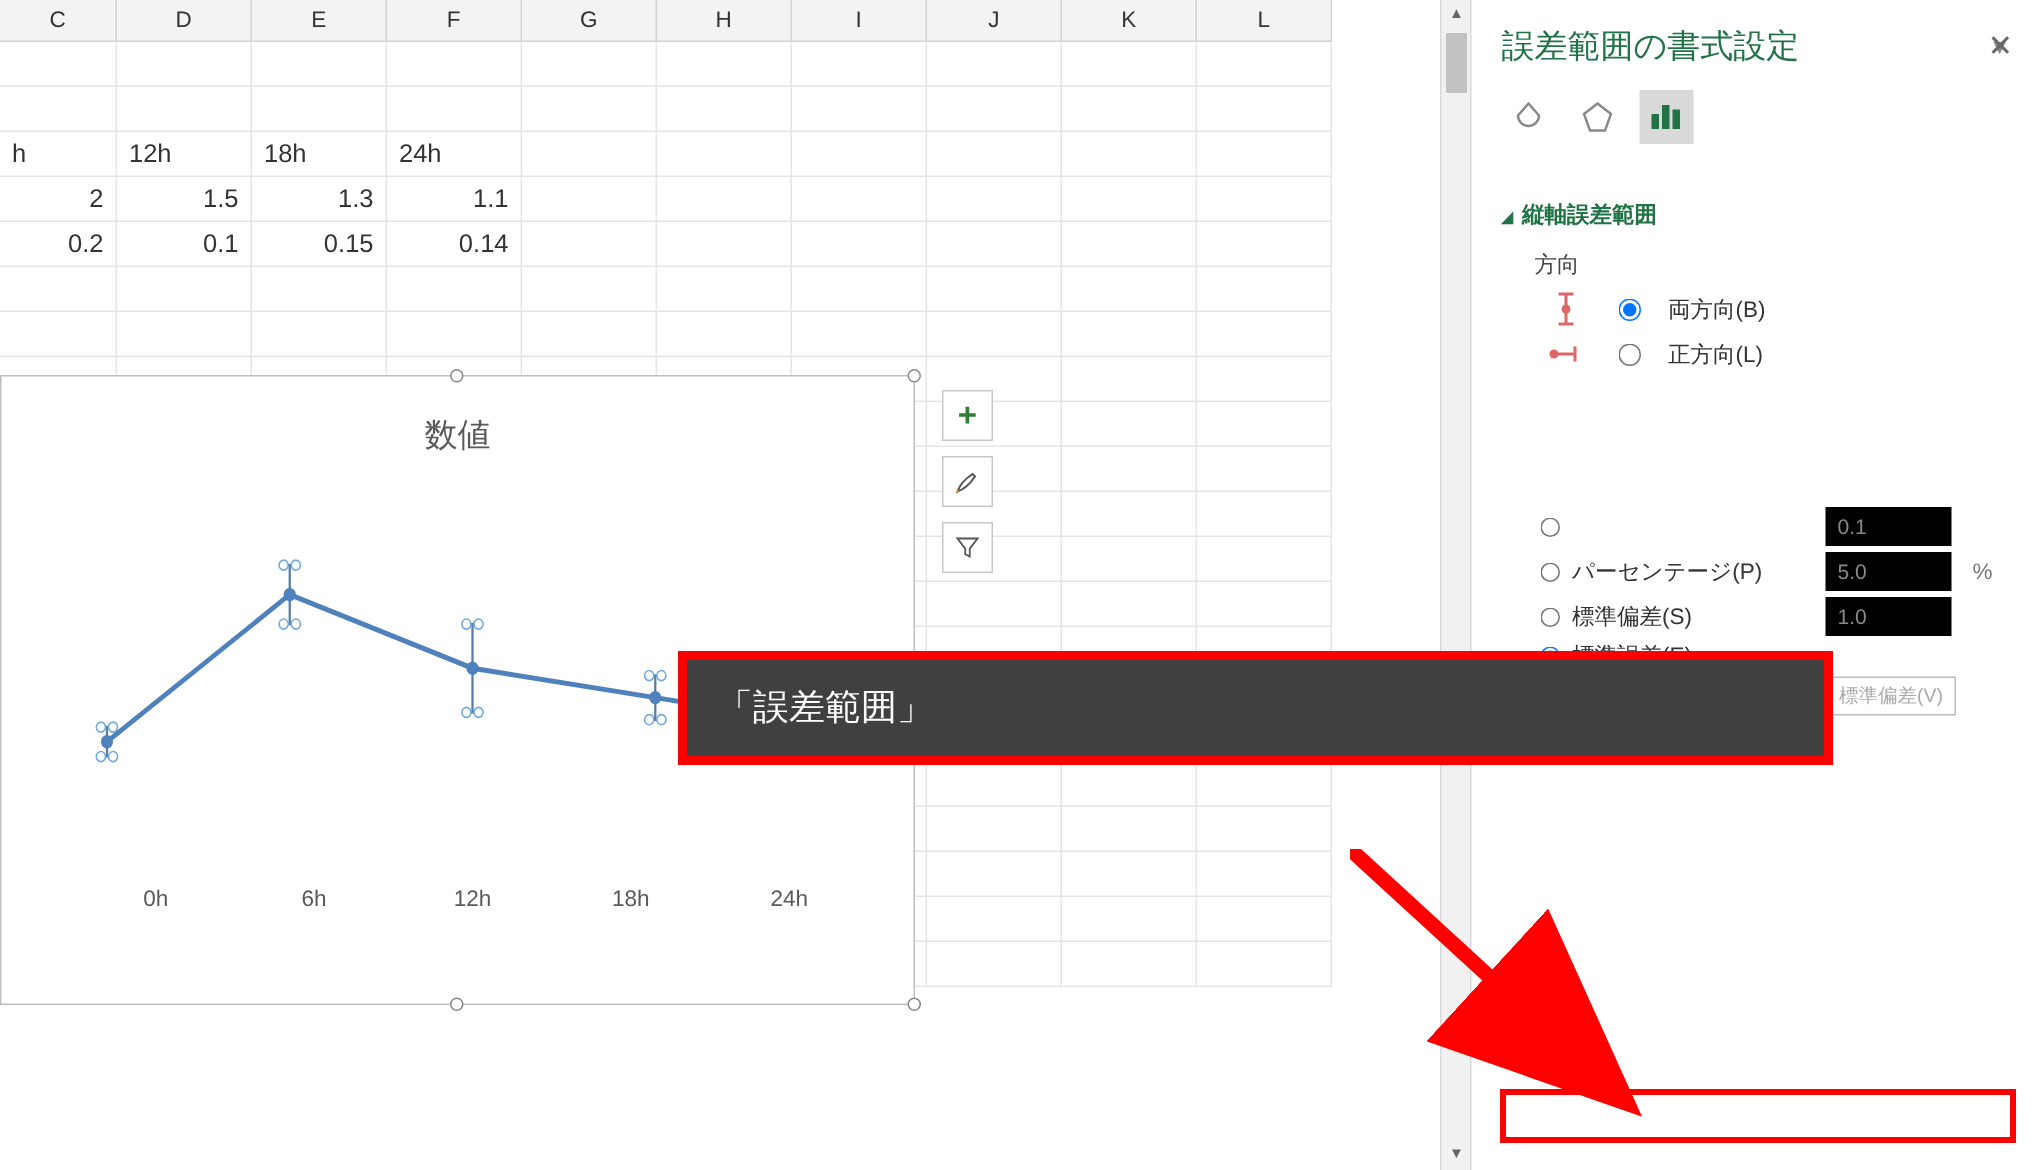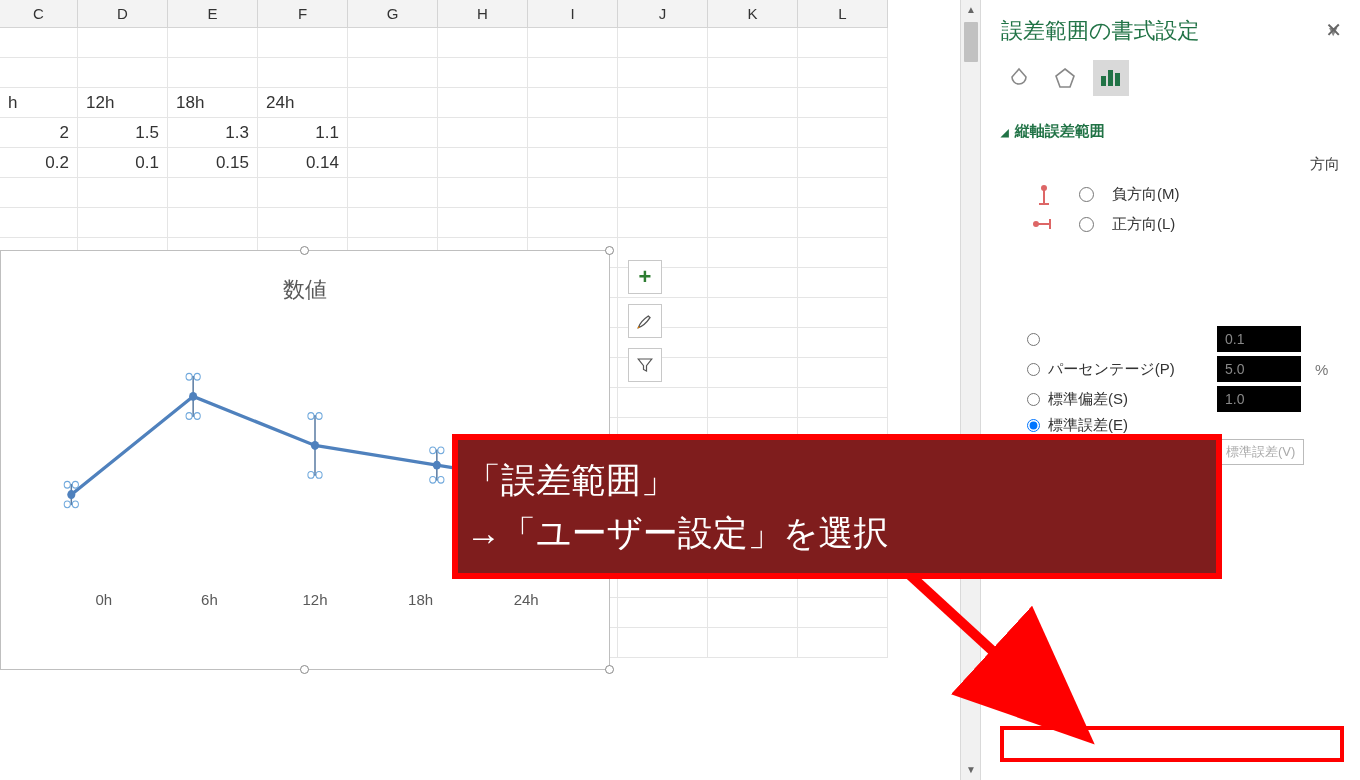--- a/index.html
+++ b/index.html
@@ -40,34 +40,34 @@
   
   .panel { width: 380px; flex: 0 0 380px; border-left: 1px solid #d9d9d9; background: #fff; padding: 16px 20px 0 20px; position: relative; }
   .panel-title { color: #217346; font-size: 22px; display: flex; align-items: center; justify-content: space-between; }
   .panel-title .dd { color: #888; font-size: 14px; margin-left: 8px; }
   .panel-close { position: absolute; top: 18px; right: 18px; font-size: 20px; color: #666; cursor: pointer; }
   .panel-sub { margin-top: 28px; font-size: 14px; font-weight: bold; color: #333; }
   .panel-sub .chev { color: #217346; font-size: 13px; margin-left: 4px; }
   .tool-icons { margin-top: 14px; display: flex; gap: 10px; align-items: center; }
   .ticon { width: 36px; height: 36px; display: flex; align-items: center; justify-content: center; cursor: pointer; }
   .ticon.sel { background: #d9d9d9; }
-  .sect-title { margin-top: 26px; color: #217346; font-size: 15px; font-weight: bold; }
+  .sect-title { margin-top: 38px; color: #217346; font-size: 15px; font-weight: bold; }
   .sect-title::before { content: "◢"; color: #217346; font-size: 10px; margin-right: 6px; }
-  .field-label { margin: 14px 0 8px 22px; color: #444; font-size: 15px; text-align: right; }
+  .field-label { margin: 14px 0 8px 22px; color: #444; font-size: 15px; }
   .opt-row { display: flex; align-items: center; margin: 6px 0 6px 26px; gap: 18px; font-size: 15px; color: #333; }
   .opt-row .ico { width: 34px; height: 24px; display: flex; align-items: center; justify-content: center; }
   .opt-row input[type=radio]{ width:15px; height:15px; }
   .amount-row { display: flex; align-items: center; margin: 4px 0 4px 26px; gap: 10px; font-size: 15px; }
   .amount-row .numbox { width: 84px; height: 26px; background: #000000; color: #888; padding: 2px 8px; font-size: 14px; display:flex; align-items:center; }
   .unit { color:#777; margin-left:4px; }
   .amount-row .lbl { flex: 0 0 180px; display:flex; align-items:center; gap:8px;}
   .btn-ghost { border: 1px solid #bbb; background: #fff; color: #aaa; padding: 3px 8px; font-size: 13px; cursor: pointer; }
 
   
-  .callout { position: absolute; left: 452px; top: 434px; width: 770px; background: #7f1d1d; border: 6px solid #ff0000; color: #fff; padding: 14px 8px; font-size: 35px; line-height: 1.5; z-index: 5; font-weight: 500; }
+  .callout { position: absolute; left: 452px; top: 434px; width: 770px; background: #404040; border: 6px solid #ff0000; color: #fff; padding: 14px 20px; font-size: 24px; line-height: 1.5; z-index: 5; font-weight: 500; }
   .arrow-svg { position: absolute; left: 900px; top: 566px; width: 200px; height: 180px; z-index: 4; pointer-events: none; }
   .hl-user { position: absolute; border: 4px solid #ff0000; pointer-events:none; z-index:3; }
 
 </style>
 </head>
 <body>
 
 <div class="app">
 
   <div class="sheet-area">
@@ -417,21 +417,20 @@
         </svg>
     </div>
     <div class="chart-btn funnel">
       <svg width="18" height="18" viewBox="0 0 24 24">
           <path fill="none" stroke="#555" stroke-width="1.6" d="M3 4h18l-7 9v7l-4-2v-5z"></path>
         </svg>
     </div>
 
     <div class="callout">
       <div>「誤差範囲」</div>
-      <div>→「ユーザー設定」を選択</div>
     </div>
     <svg class="arrow-svg" viewBox="0 0 200 180">
       <defs>
           <marker id="ah" markerWidth="14" markerHeight="12" refX="12" refY="6" orient="auto">
             <path d="M0 0 L14 6 L0 12 z" fill="#ff0000"></path>
           </marker>
         </defs>
       <line x1="0" y1="0" x2="180" y2="165" stroke="#ff0000" stroke-width="10" marker-end="url(#ah)"></line>
     </svg>
   </div>
@@ -463,27 +462,28 @@
           </svg>
       </div>
     </div>
 
     <div class="sect-title">縦軸誤差範囲</div>
     <div class="field-label">方向</div>
 
     <div class="opt-row">
       <span class="ico">
         <svg width="14" height="24" viewBox="0 0 14 24">
-            <line x1="7" y1="6" x2="7" y2="22" stroke="#d66" stroke-width="2"></line>
+            <line x1="7" y1="2" x2="7" y2="22" stroke="#d66" stroke-width="2"></line>
+            <line x1="2" y1="2" x2="12" y2="2" stroke="#d66" stroke-width="2"></line>
             <line x1="2" y1="22" x2="12" y2="22" stroke="#d66" stroke-width="2"></line>
-            <circle cx="7" cy="6" r="3" fill="#d66"></circle>
+            <circle cx="7" cy="12" r="3" fill="#d66"></circle>
           </svg>
       </span>
-      <input type="radio" name="dir" style="">
-      <span>負方向(M)</span>
+      <input type="radio" name="dir" checked="" style="">
+      <span>両方向(B)</span>
     </div>
     <div class="opt-row">
       <span class="ico">
         <svg width="24" height="14" viewBox="0 0 24 14">
             <line x1="2" y1="7" x2="18" y2="7" stroke="#d66" stroke-width="2"></line>
             <line x1="18" y1="2" x2="18" y2="12" stroke="#d66" stroke-width="2"></line>
             <circle cx="4" cy="7" r="3" fill="#d66"></circle>
           </svg>
       </span>
       <input type="radio" name="dir" style="">
@@ -517,18 +517,18 @@
       <span class="lbl">
           <input type="radio" name="amt" checked="" style="">
         <span>標準誤差(E)</span>
         </span>
     </div>
     <div class="amount-row" id="custom-row" style="position:relative;">
       <span class="lbl">
           <input type="radio" name="amt" style="">
         <span>ユーザー設定(C)</span>
         </span>
-      <button class="btn-ghost">標準誤差(V)</button>
+      <button class="btn-ghost">標準偏差(V)</button>
     </div>
   </div>
 </div>
 
 <div class="hl-user" style="left:1000px; top:726px; width:344px; height:36px;"></div>
 
 </body></html>

